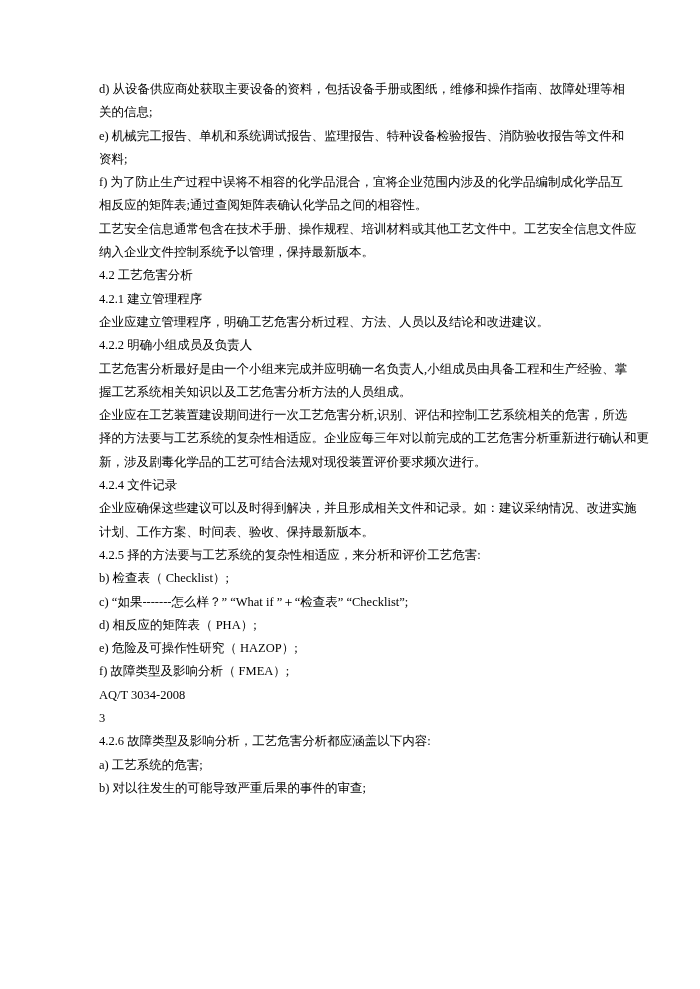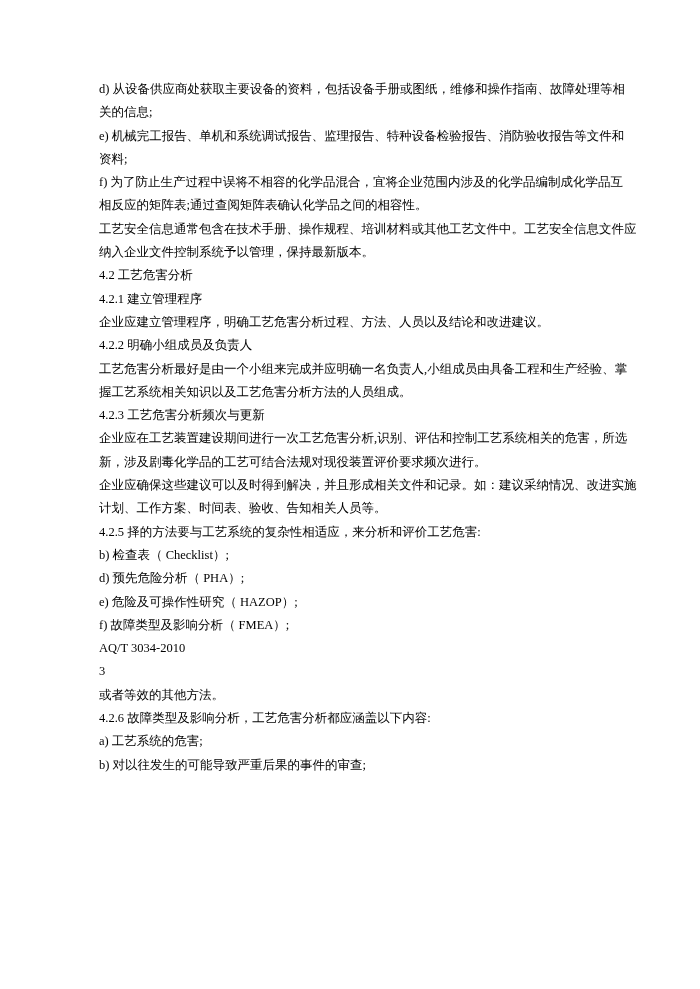--- a/index.html
+++ b/index.html
@@ -45,30 +45,31 @@
       <div class="line">f) 为了防止生产过程中误将不相容的化学品混合，宜将企业范围内涉及的化学品编制成化学品互</div>
       <div class="line">相反应的矩阵表;通过查阅矩阵表确认化学品之间的相容性。</div>
       <div class="line">工艺安全信息通常包含在技术手册、操作规程、培训材料或其他工艺文件中。工艺安全信息文件应</div>
       <div class="line">纳入企业文件控制系统予以管理，保持最新版本。</div>
       <div class="line heading">4.2 工艺危害分析</div>
       <div class="line heading">4.2.1 建立管理程序</div>
       <div class="line">企业应建立管理程序，明确工艺危害分析过程、方法、人员以及结论和改进建议。</div>
       <div class="line heading">4.2.2 明确小组成员及负责人</div>
       <div class="line">工艺危害分析最好是由一个小组来完成并应明确一名负责人,小组成员由具备工程和生产经验、掌</div>
       <div class="line">握工艺系统相关知识以及工艺危害分析方法的人员组成。</div>
-      <div class="line heading">4.2.3 工艺危害分析频次与更新</div>
       <div class="line">企业应在工艺装置建设期间进行一次工艺危害分析,识别、评估和控制工艺系统相关的危害，所选</div>
+      <div class="line">择的方法要与工艺系统的复杂性相适应。企业应每三年对以前完成的工艺危害分析重新进行确认和更</div>
       <div class="line">新，涉及剧毒化学品的工艺可结合法规对现役装置评价要求频次进行。</div>
+      <div class="line heading">4.2.4 文件记录</div>
       <div class="line">企业应确保这些建议可以及时得到解决，并且形成相关文件和记录。如：建议采纳情况、改进实施</div>
-      <div class="line">计划、工作方案、时间表、验收、告知相关人员等。</div>
+      <div class="line">计划、工作方案、时间表、验收、保持最新版本。</div>
       <div class="line heading">4.2.5 择的方法要与工艺系统的复杂性相适应，来分析和评价工艺危害:</div>
       <div class="line">b) 检查表（ Checklist）;</div>
-      <div class="line">d) 预先危险分析（ PHA）;</div>
+      <div class="line">c) “如果-------怎么样？” “What if ”＋“检查表” “Checklist”;</div>
+      <div class="line">d) 相反应的矩阵表（ PHA）;</div>
       <div class="line">e) 危险及可操作性研究（ HAZOP）;</div>
       <div class="line">f) 故障类型及影响分析（ FMEA）;</div>
-      <div class="line">AQ/T 3034-2010</div>
+      <div class="line">AQ/T 3034-2008</div>
       <div class="line">3</div>
-      <div class="line">或者等效的其他方法。</div>
       <div class="line heading">4.2.6 故障类型及影响分析，工艺危害分析都应涵盖以下内容:</div>
       <div class="line">a) 工艺系统的危害;</div>
       <div class="line">b) 对以往发生的可能导致严重后果的事件的审查;</div>
     </div>
 </div>
 
 </body></html>

